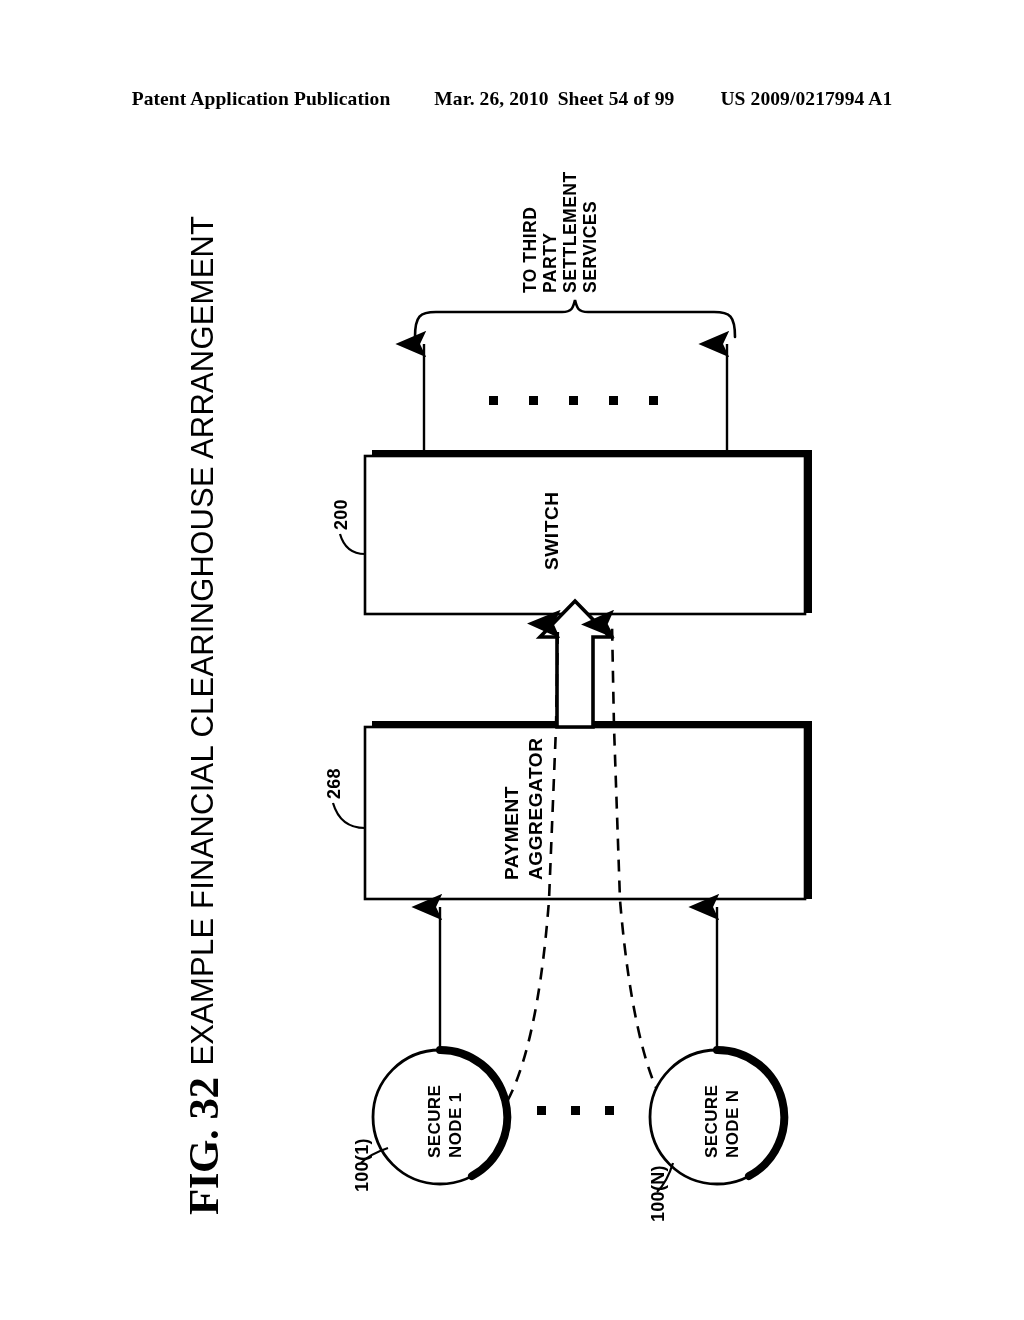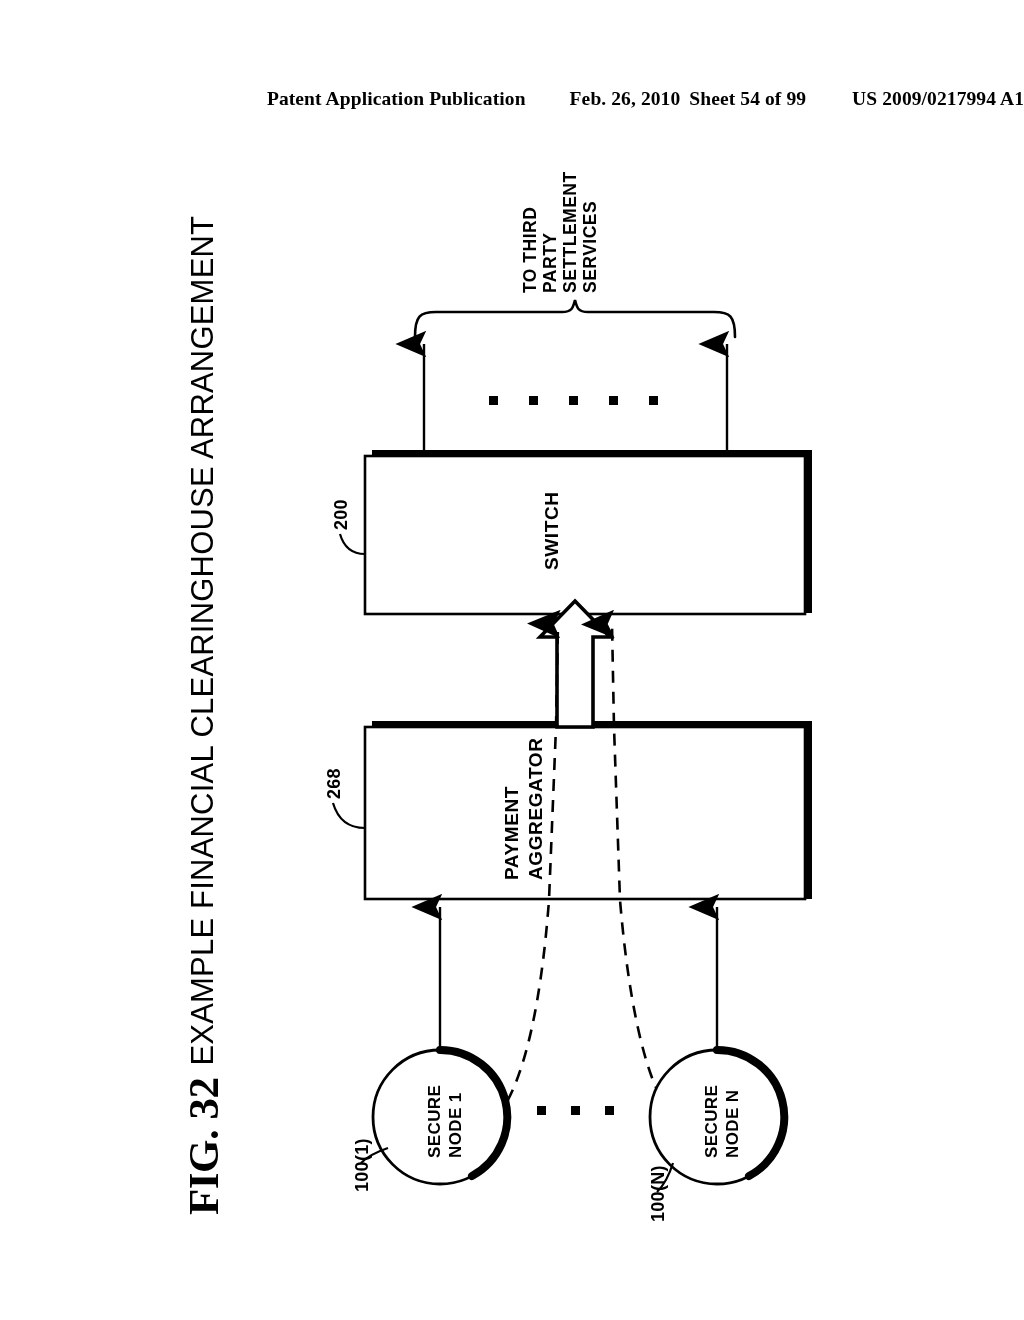--- a/index.html
+++ b/index.html
@@ -17,21 +17,21 @@
     overflow: hidden;
   }
 
   
   .page-header {
     position: absolute;
     top: 88px;
     left: 0;
     width: 1024px;
     display: flex;
-    justify-content: flex-end;
+    justify-content: center;
     align-items: baseline;
     font-family: "Liberation Serif", serif;
     font-weight: bold;
     font-size: 19.5px;
     letter-spacing: 0.1px;
     white-space: nowrap;
   }
   .page-header .hdr-pub      { margin-right: 44px; }
   .page-header .hdr-date     { margin-right: 9px; }
   .page-header .hdr-sheet    { margin-right: 46px; }
@@ -89,21 +89,21 @@
   .vtext.node-label  { font-size: 17px; letter-spacing: 0.4px; }
   .vtext.ref-num     { font-size: 18px; letter-spacing: 0.3px; }
   .vtext.brace-label { font-size: 17.5px; letter-spacing: 0.5px; line-height: 20px; }
   .vtext .ln { display: block; }
 </style>
 </head>
 <body>
 
 <div class="page-header">
   <span class="hdr-pub">Patent Application Publication</span>
-  <span class="hdr-date">Feb. 26, 2010</span>
+  <span class="hdr-date">Mar. 26, 2010</span>
   <span class="hdr-sheet">Sheet 54 of 99</span>
   <span class="hdr-patno">US 2009/0217994 A1</span>
 </div>
 
 <div id="figure-title">
   <span class="fig-num">FIG. 32</span>
   <span class="fig-caption">EXAMPLE FINANCIAL CLEARINGHOUSE ARRANGEMENT</span>
 </div>
 
 <svg id="diagram-svg" viewBox="0 0 1024 1320">

